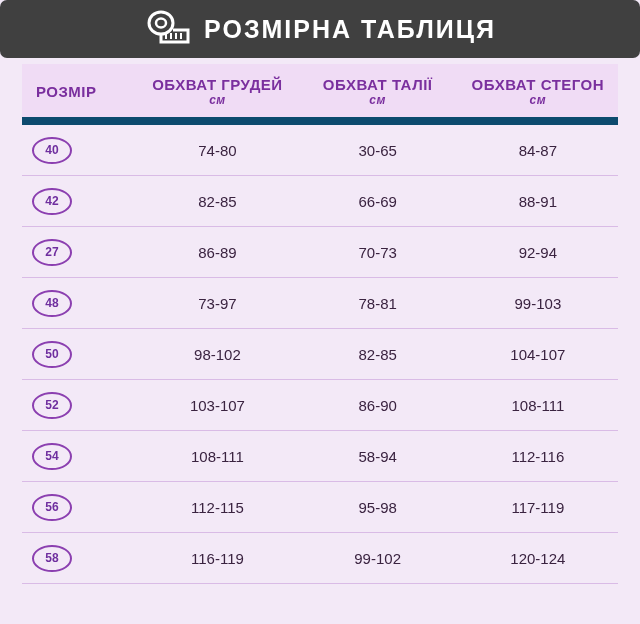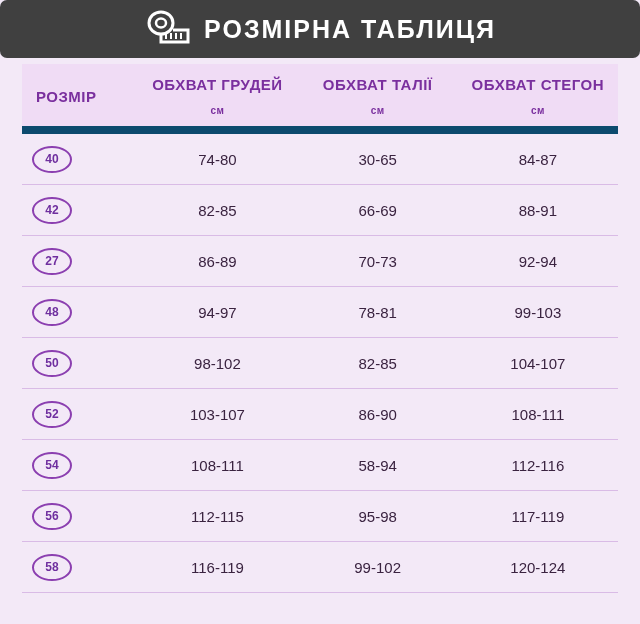--- a/index.html
+++ b/index.html
@@ -56,24 +56,25 @@
     font-size: 15px;
     font-weight: bold;
     letter-spacing: 0.5px;
     padding: 12px 0 10px 0;
     text-align: center;
     vertical-align: middle;
     border-bottom: 8px solid #0c4a6e;
   }
   thead th .unit {
     display: block;
-    font-size: 10px;
+    font-size: 12px;
     font-weight: bold;
     letter-spacing: 0.5px;
-    margin-top: 12px;
+    margin-top: 0;
+    font-style: italic;
   }
   thead th.col-size {
     width: 17%;
     text-align: left;
     padding-left: 14px;
   }
   tbody td {
     height: 48px;
     text-align: center;
     font-size: 15px;
@@ -157,21 +158,21 @@
           <td>88-91</td>
         </tr>
         <tr>
           <td class="size-cell"><span class="size-badge">27</span></td>
           <td>86-89</td>
           <td>70-73</td>
           <td>92-94</td>
         </tr>
         <tr>
           <td class="size-cell"><span class="size-badge">48</span></td>
-          <td>94-97</td>
+          <td>73-97</td>
           <td>78-81</td>
           <td>99-103</td>
         </tr>
         <tr>
           <td class="size-cell"><span class="size-badge">50</span></td>
           <td>98-102</td>
           <td>82-85</td>
           <td>104-107</td>
         </tr>
         <tr>

